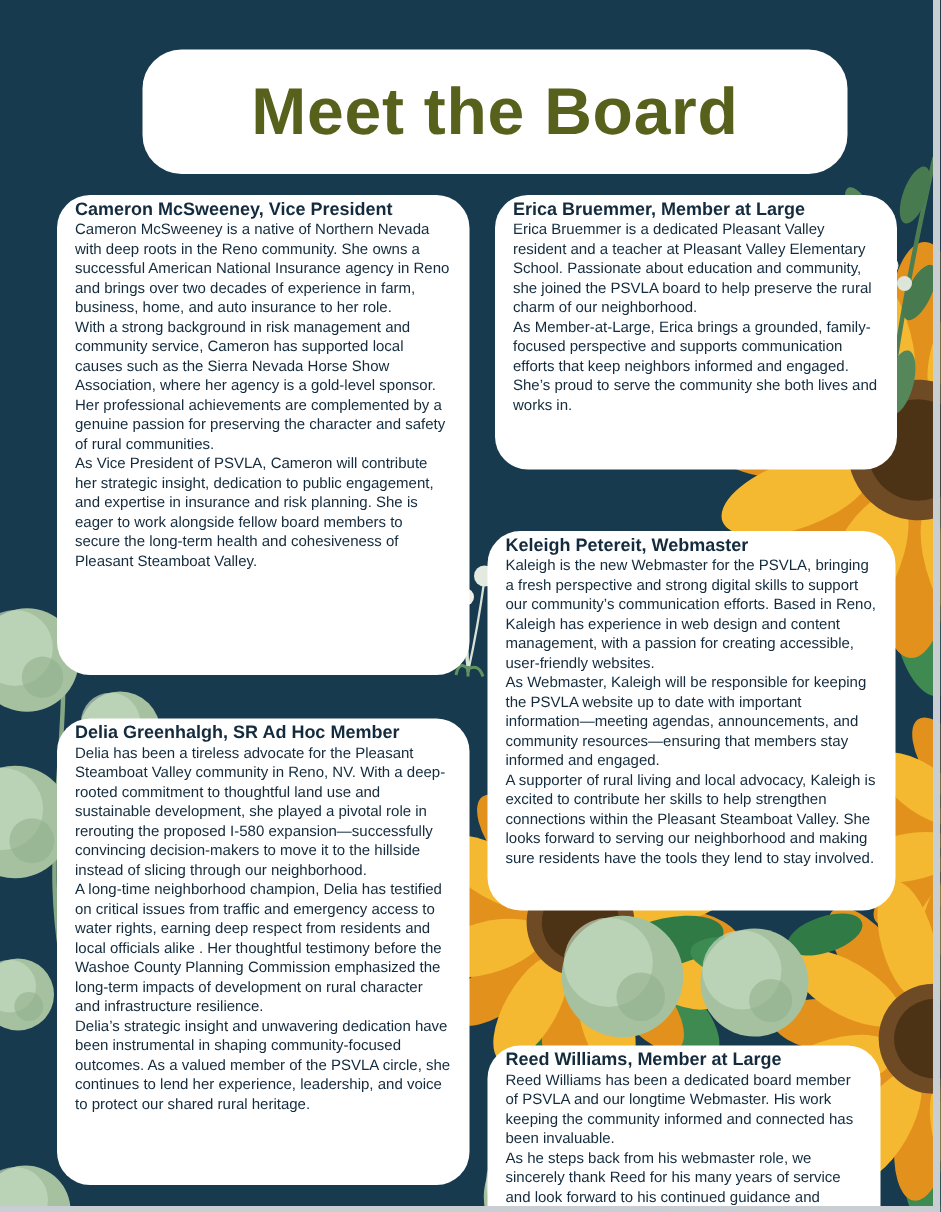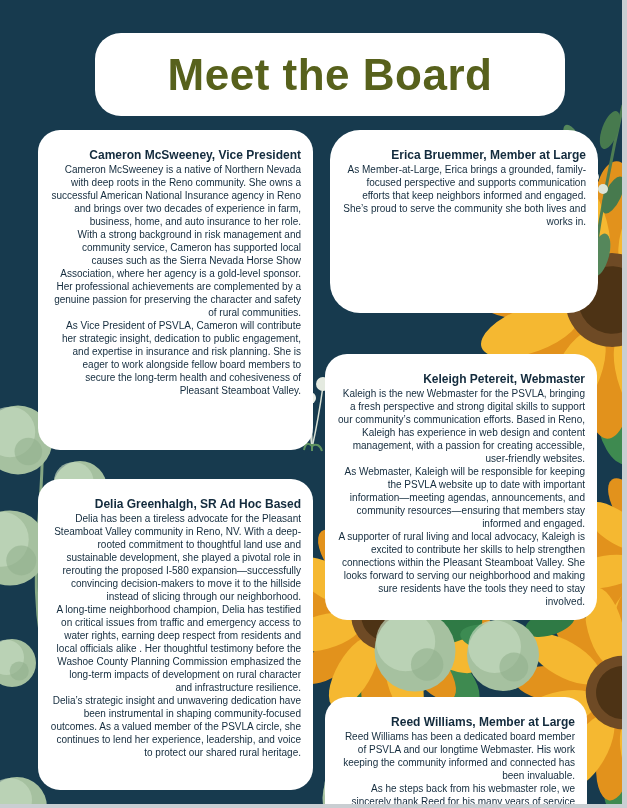--- a/index.html
+++ b/index.html
@@ -11,27 +11,27 @@
   .title-card{
     position:absolute;left:95px;top:33px;width:470px;height:83px;
     background:#FFFFFF;border-radius:26px;z-index:2;
     display:flex;align-items:center;justify-content:center;
   }
   .title-card h1{
     margin:0;font-size:44px;font-weight:700;color:#57611C;letter-spacing:.5px;
   }
   .card{
     position:absolute;background:#FFFFFF;border-radius:22px;z-index:2;
-    box-sizing:border-box;padding:18px 12px 12px;
-    color:#132B3D;text-align:right;
+    box-sizing:border-box;padding:2px 12px 12px;
+    color:#132B3D;text-align:left;
   }
   .card h2{font-size:12px;font-weight:700;margin:0 0 1px;}
   .card .bio p{font-size:10px;line-height:1.3;margin:0;}
   .card-cameron{left:38px;top:130px;width:275px;min-height:320px;}
-  .card-erica{left:330px;top:130px;width:268px;min-height:183px;border-radius:30px;}
+  .card-erica{left:330px;top:130px;width:268px;min-height:183px;}
   .card-keleigh{left:325px;top:354px;width:272px;min-height:253px;}
   .card-delia{left:38px;top:479px;width:275px;min-height:311px;}
   .card-reed{left:325px;top:680px;width:262px;min-height:140px;margin-top:17px;}
   .deco{position:absolute;z-index:1;pointer-events:none;}
   .edge-right{position:absolute;right:0;top:0;width:5px;height:100%;background:#C9CED2;z-index:5;}
   .edge-bottom{position:absolute;left:0;bottom:0;width:100%;height:4px;background:#C9CED2;z-index:5;}
 </style>
 </head>
 <body>
 
@@ -145,35 +145,36 @@
     <div class="bio">
         <p>Cameron McSweeney is a native of Northern Nevada with deep roots in the Reno community. She owns a successful American National Insurance agency in Reno and brings over two decades of experience in farm, business, home, and auto insurance to her role.</p>
         <p>With a strong background in risk management and community service, Cameron has supported local causes such as the Sierra Nevada Horse Show Association, where her agency is a gold-level sponsor. Her professional achievements are complemented by a genuine passion for preserving the character and safety of rural communities.</p>
         <p>As Vice President of PSVLA, Cameron will contribute her strategic insight, dedication to public engagement, and expertise in insurance and risk planning. She is eager to work alongside fellow board members to secure the long-term health and cohesiveness of Pleasant Steamboat Valley.</p>
       </div>
   </div>
 
   <div class="card card-erica">
     <h2>Erica Bruemmer, Member at Large</h2>
     <div class="bio">
+        <p>Erica Bruemmer is a dedicated Pleasant Valley resident and a teacher at Pleasant Valley Elementary School. Passionate about education and community, she joined the PSVLA board to help preserve the rural charm of our neighborhood.</p>
         <p>As Member-at-Large, Erica brings a grounded, family-focused perspective and supports communication efforts that keep neighbors informed and engaged. She’s proud to serve the community she both lives and works in.</p>
       </div>
   </div>
 
   <div class="card card-keleigh">
     <h2>Keleigh Petereit, Webmaster</h2>
     <div class="bio">
         <p>Kaleigh is the new Webmaster for the PSVLA, bringing a fresh perspective and strong digital skills to support our community’s communication efforts. Based in Reno, Kaleigh has experience in web design and content management, with a passion for creating accessible, user-friendly websites.</p>
         <p>As Webmaster, Kaleigh will be responsible for keeping the PSVLA website up to date with important information—meeting agendas, announcements, and community resources—ensuring that members stay informed and engaged.</p>
-        <p>A supporter of rural living and local advocacy, Kaleigh is excited to contribute her skills to help strengthen connections within the Pleasant Steamboat Valley. She looks forward to serving our neighborhood and making sure residents have the tools they need to stay involved.</p>
+        <p>A supporter of rural living and local advocacy, Kaleigh is excited to contribute her skills to help strengthen connections within the Pleasant Steamboat Valley. She looks forward to serving our neighborhood and making sure residents have the tools they lend to stay involved.</p>
       </div>
   </div>
 
   <div class="card card-delia">
-    <h2>Delia Greenhalgh, SR Ad Hoc Based</h2>
+    <h2>Delia Greenhalgh, SR Ad Hoc Member</h2>
     <div class="bio">
         <p>Delia has been a tireless advocate for the Pleasant Steamboat Valley community in Reno, NV. With a deep-rooted commitment to thoughtful land use and sustainable development, she played a pivotal role in rerouting the proposed I-580 expansion—successfully convincing decision-makers to move it to the hillside instead of slicing through our neighborhood.</p>
         <p>A long-time neighborhood champion, Delia has testified on critical issues from traffic and emergency access to water rights, earning deep respect from residents and local officials alike . Her thoughtful testimony before the Washoe County Planning Commission emphasized the long-term impacts of development on rural character and infrastructure resilience.</p>
         <p>Delia’s strategic insight and unwavering dedication have been instrumental in shaping community-focused outcomes. As a valued member of the PSVLA circle, she continues to lend her experience, leadership, and voice to protect our shared rural heritage.</p>
       </div>
   </div>
 
   <div class="card card-reed">
     <h2>Reed Williams, Member at Large</h2>
     <div class="bio">

